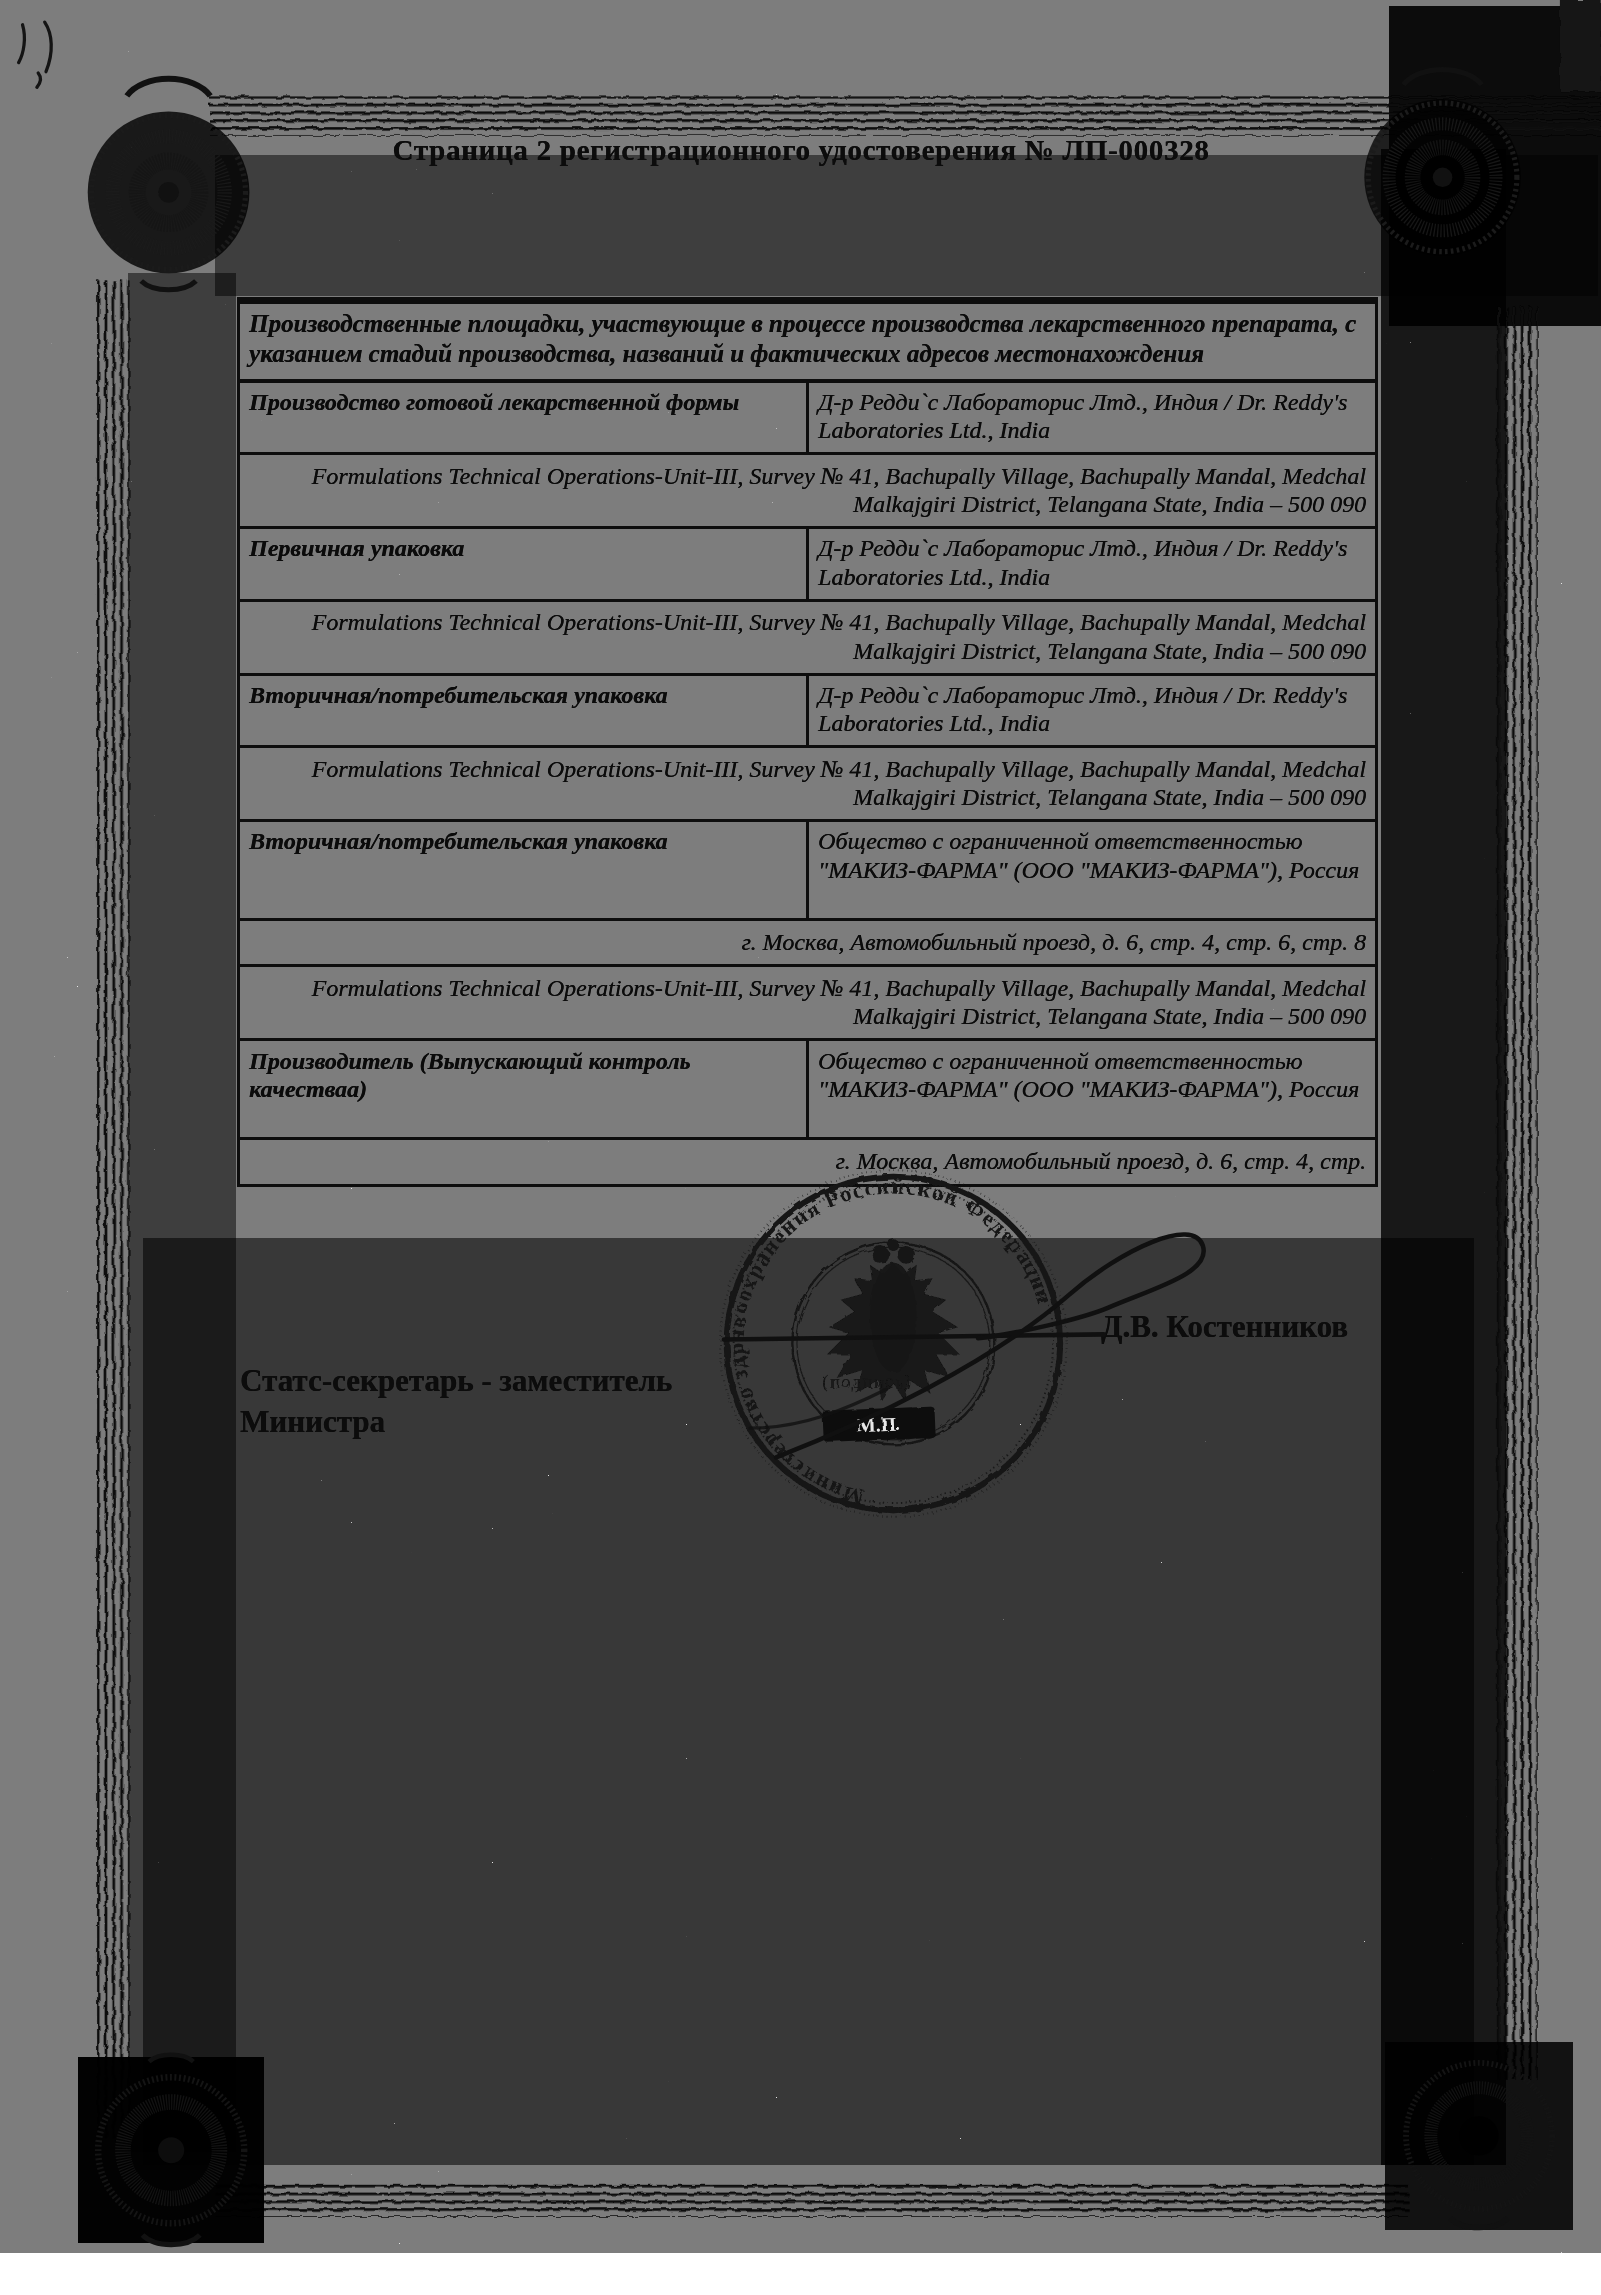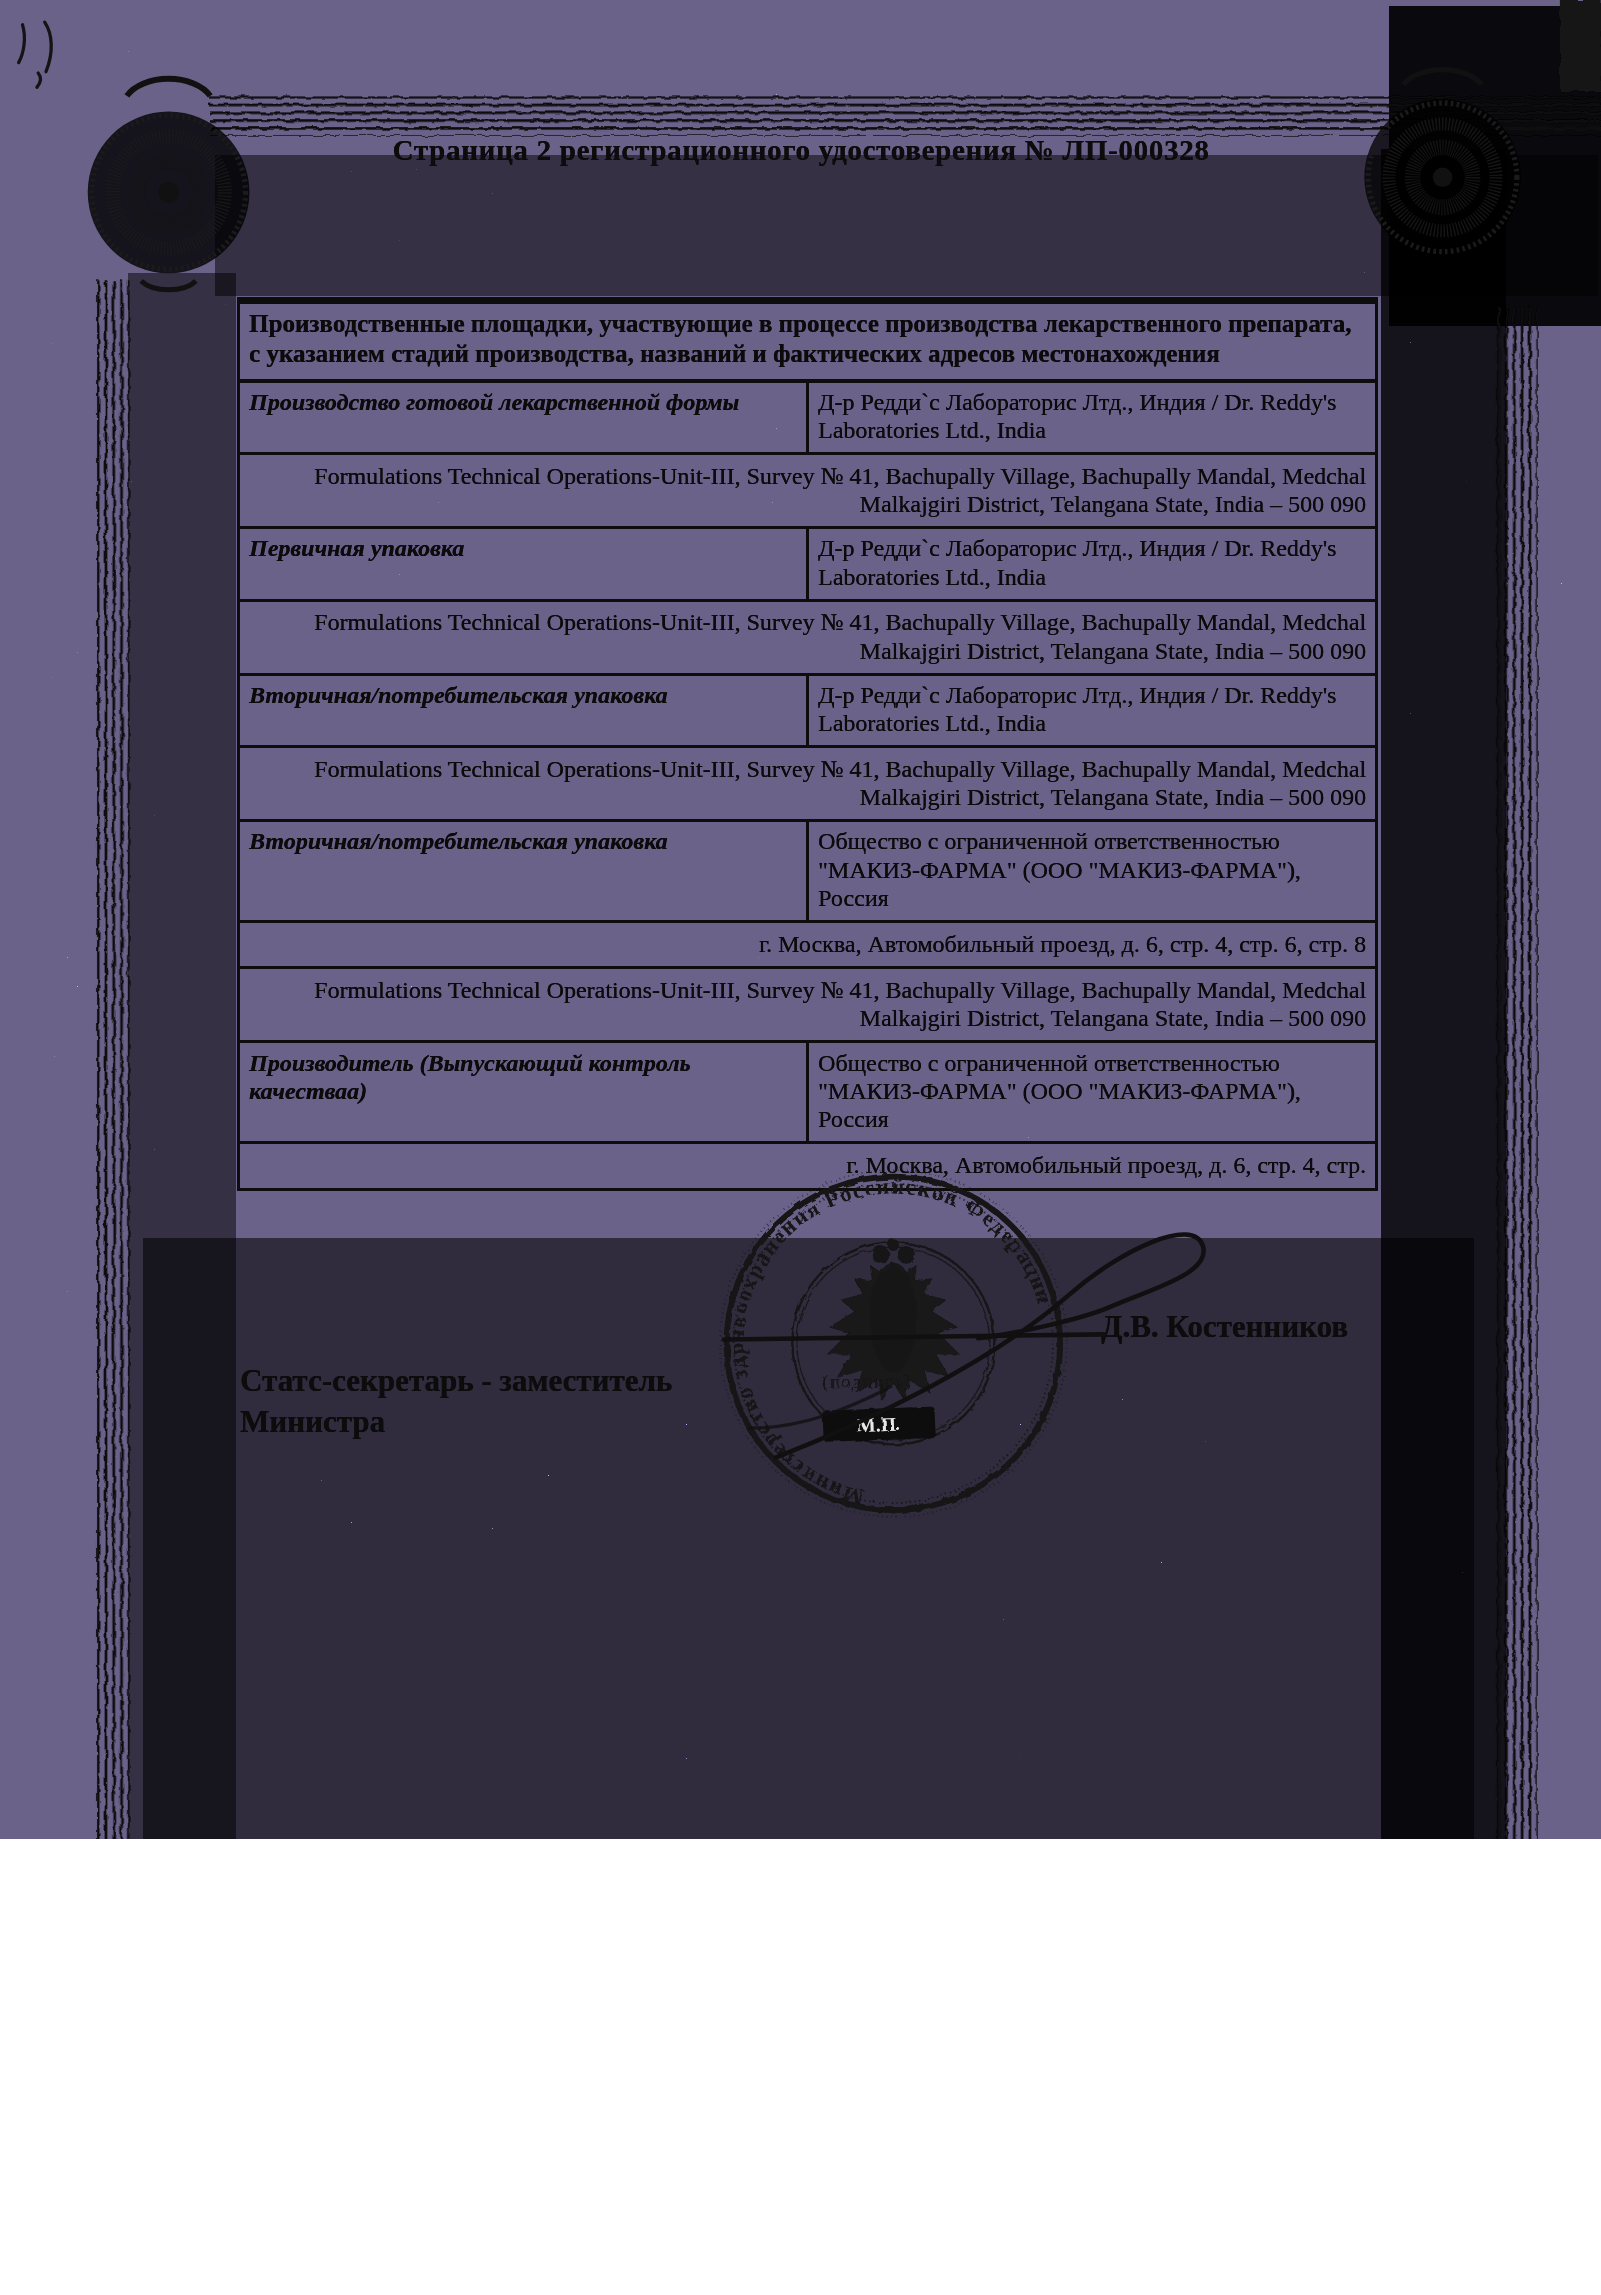--- a/index.html
+++ b/index.html
@@ -1,20 +1,20 @@
 <!DOCTYPE html>
 <html style="font-size:10.4px"><head>
 <meta charset="utf-8">
 <style>
   html,body{margin:0;padding:0;background:#ffffff;}
   .doc{
     position:relative;
     width:1602px;
-    height:1839px;
-    background:#c4b5fd;
+    height:2253px;
+    background:#e5e5e5;
     overflow:hidden;
     font-family:"Liberation Serif", serif;
     color:#0c0c0c;
   }
   .layer{position:absolute;left:0;top:0;width:1602px;height:2295px;}
   .bg{z-index:0;}
 
   
   .page-title{
     position:absolute;
@@ -37,20 +37,21 @@
     z-index:2;
     font-size:24px;
     line-height:1.18;
     color:#0b0b0b;
   }
   .prod-table td{
     border:3.3px solid #0d0d0d;
     padding:5.2px 9px 7.8px 9px;
     vertical-align:top;
     text-shadow:0.3px 0 0 currentColor;
+    font-style:italic;
   }
   .prod-table .th-cell{
     font-weight:bold;
     font-size:25px;
     border-top:7.2px solid #0d0d0d;
     border-bottom:4.6px solid #0d0d0d;
     padding-bottom:10.4px;
   }
   .prod-table .stage{
     width:659px;

